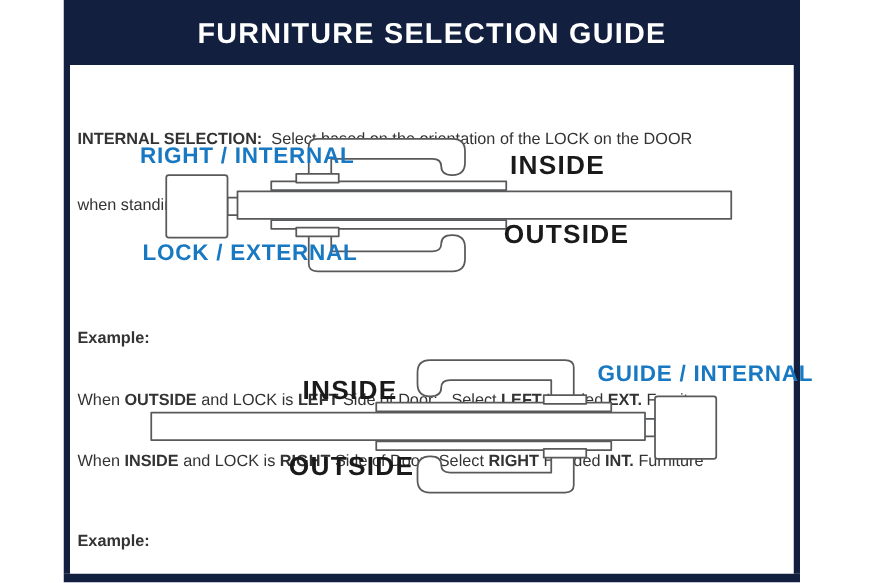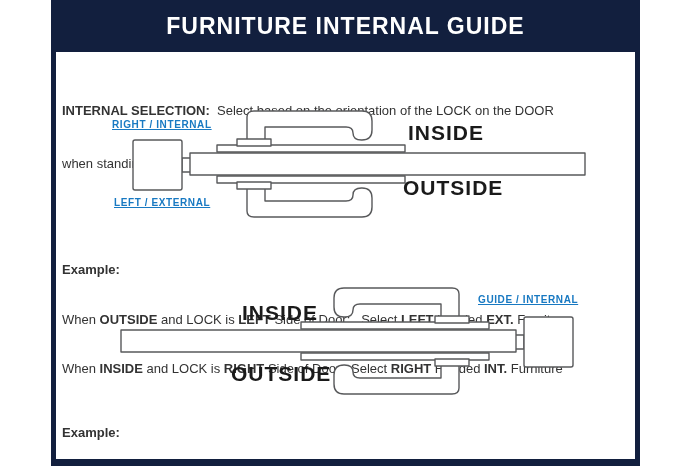--- a/index.html
+++ b/index.html
@@ -19,35 +19,35 @@
              border-left:5px solid var(--navy);border-right:5px solid var(--navy);box-sizing:border-box;}
   .card-footer{position:absolute;left:51px;top:459px;width:589px;height:7px;background:var(--navy);}
 
   .txt{position:absolute;color:var(--ink);font-size:13px;}
   .bd{font-weight:bold;}
   .intro{left:62px;top:67px;width:565px;line-height:17.5px;white-space:pre-wrap;}
   .example{left:62px;line-height:16.5px;white-space:pre;}
   .ex1{top:229px;}
   .ex2{top:392px;}
 
-  .blue-label{position:absolute;color:var(--blue);font-weight:bold;font-size:10px;
-              letter-spacing:0.6px;line-height:13px;white-space:pre;text-decoration:underline;}
+  .blue-label{position:absolute;color:var(--blue);font-weight:bold;font-size:18px;
+              letter-spacing:0.6px;line-height:13px;white-space:pre;}
   .side-label{position:absolute;color:#1a1a1a;font-weight:bold;font-size:21px;
               letter-spacing:1px;line-height:21px;white-space:pre;}
 
   svg.diagram{position:absolute;overflow:visible;}
   .ln rect,.ln path{fill:#ffffff;stroke:var(--stroke);stroke-width:1.4;stroke-linejoin:round;}
 </style>
 </head>
 <body>
 
 <div class="page">
 
   <div class="card-header">
-    <div class="card-title">FURNITURE INTERNAL GUIDE</div>
+    <div class="card-title">FURNITURE SELECTION GUIDE</div>
   </div>
 
   <div class="card-body"></div>
 
   <div class="txt intro">
     <div><span class="bd">INTERNAL SELECTION:</span><span>  Select based on the orientation of the LOCK on the DOOR</span></div>
     <div>when standing in front of it.</div>
   </div>
 
   <svg class="diagram" style="left:125px;top:104px" width="465" height="120" viewBox="125 104 465 120">
@@ -57,21 +57,21 @@
       <rect x="190" y="153" width="395" height="22"></rect>
       <path d="M247 144 L247 117 Q247 111 254 111 L362 111 Q372 111 372 121 L372 130 Q372 140 362 140 L361.5 140 Q353 140 353 133 Q353 127 346 127 L265 127 L265 144 Z"></path>
       <path d="M247 184 L247 211 Q247 217 254 217 L362 217 Q372 217 372 207 L372 198 Q372 188 362 188 L361.5 188 Q353 188 353 195 Q353 201 346 201 L265 201 L265 184 Z"></path>
       <rect x="217" y="145" width="188" height="7"></rect>
       <rect x="217" y="176" width="188" height="7"></rect>
       <rect x="237" y="139" width="34" height="7"></rect>
       <rect x="237" y="182" width="34" height="7"></rect>
     </g>
   </svg>
   <div class="blue-label" style="left:112px;top:118px">RIGHT / INTERNAL</div>
-  <div class="blue-label" style="left:114px;top:196px">LEFT / EXTERNAL</div>
+  <div class="blue-label" style="left:114px;top:196px">LOCK / EXTERNAL</div>
   <div class="side-label" style="left:408px;top:122px">INSIDE</div>
   <div class="side-label" style="left:403px;top:177px">OUTSIDE</div>
 
   <div class="txt example ex1">
     <div class="bd">Example:</div>
     <div><span>When </span><span class="bd">OUTSIDE</span><span> and LOCK is </span><span class="bd">LEFT</span><span> Side of Door;   Select </span><span class="bd">LEFT</span><span> Handed </span><span class="bd">EXT.</span><span> Furniture</span></div>
     <div><span>When </span><span class="bd">INSIDE</span><span> and LOCK is </span><span class="bd">RIGHT</span><span> Side of Door;  Select </span><span class="bd">RIGHT</span><span> Handed </span><span class="bd">INT.</span><span> Furniture</span></div>
   </div>
 
   <svg class="diagram" style="left:115px;top:281px" width="465" height="120" viewBox="115 281 465 120">

